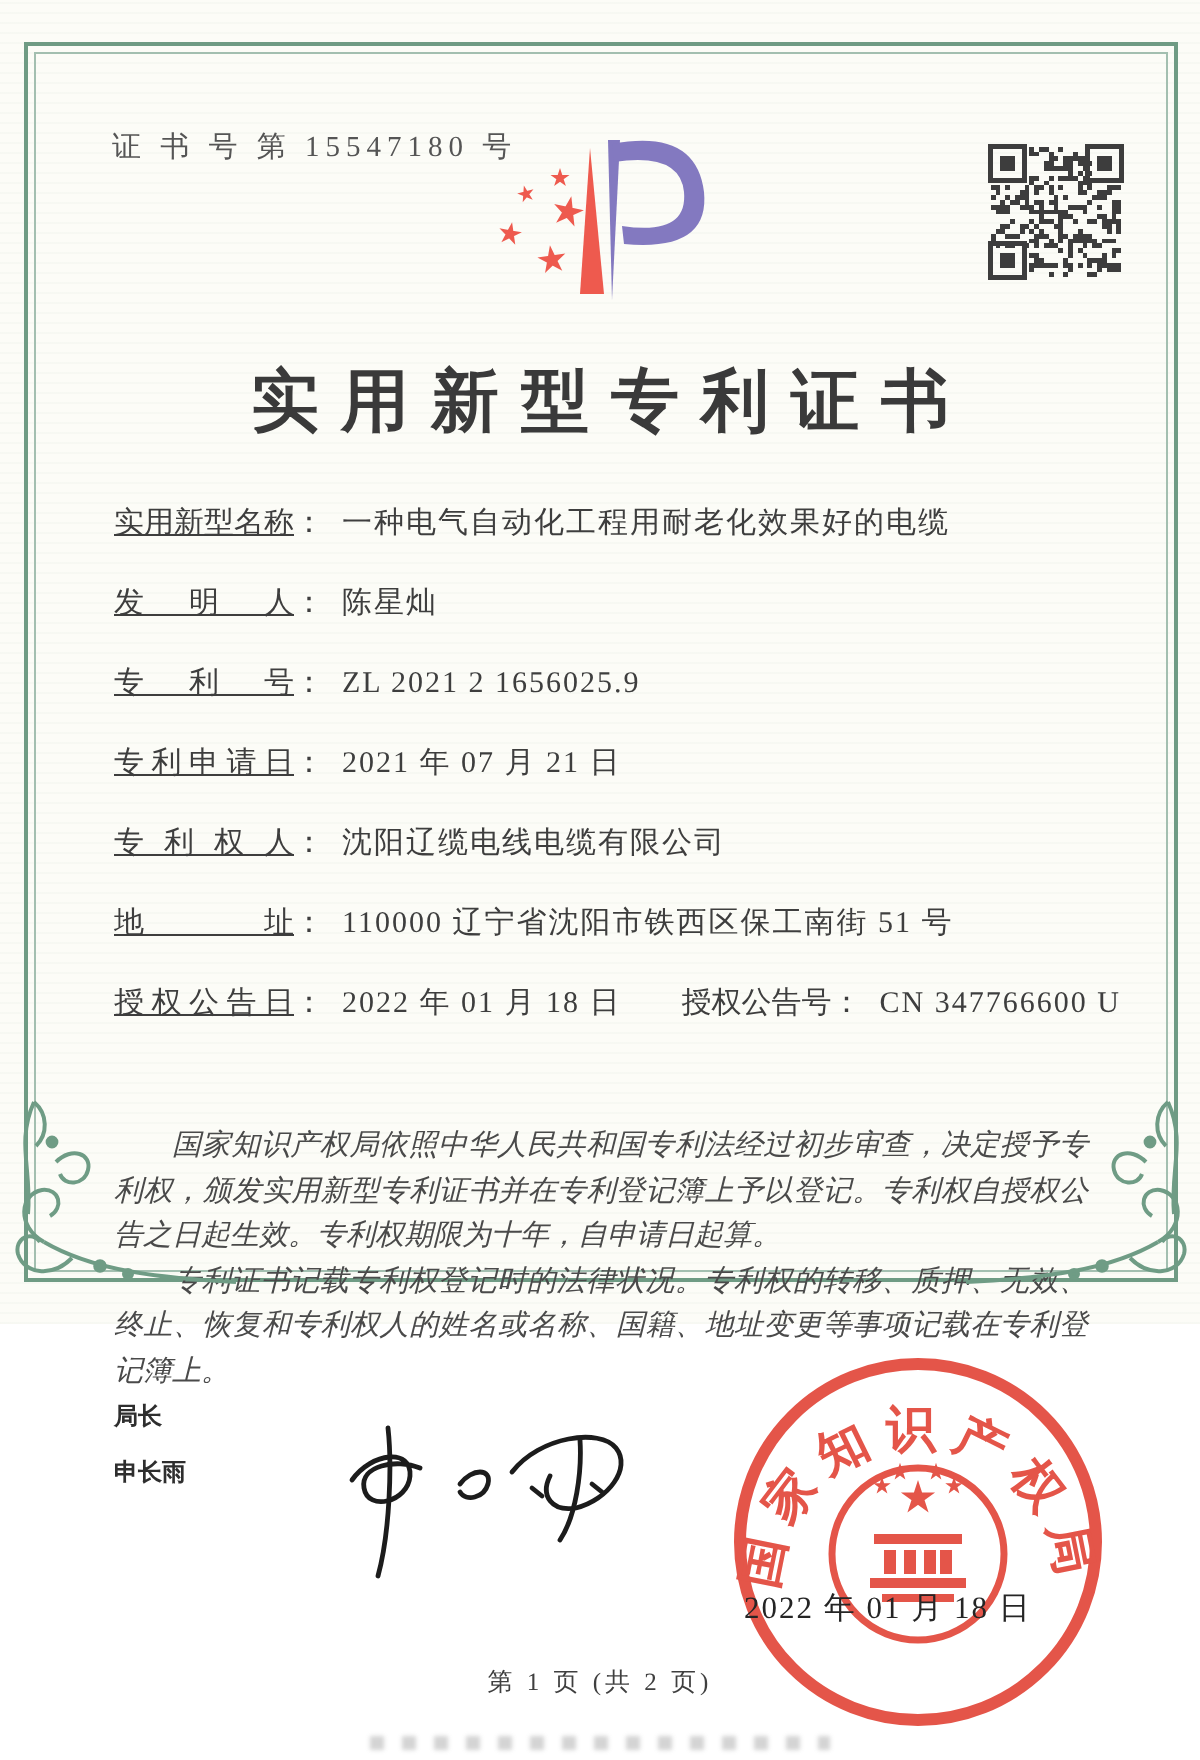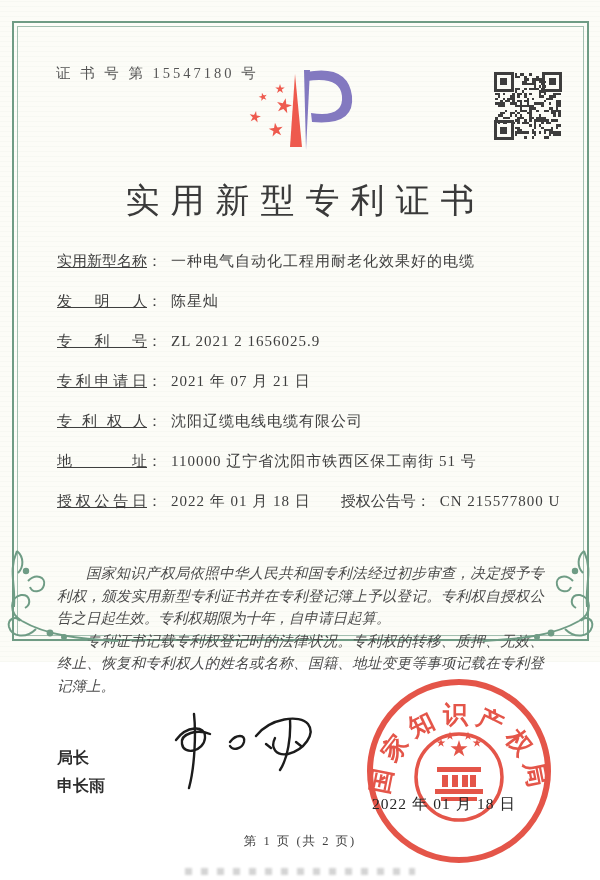--- a/index.html
+++ b/index.html
@@ -11,34 +11,34 @@
   
   .frame-outer{position:absolute;top:21px;left:12px;right:11px;bottom:21px;
                border:2px solid #6f9b84;pointer-events:none;}
   .frame-inner{position:absolute;top:26px;left:17px;right:16px;bottom:26px;
                border:1px solid #a3bfb0;pointer-events:none;}
   
   .cert-no{position:absolute;left:56px;top:64px;font-size:14.5px;letter-spacing:3px;color:#555;}
   .logo{position:absolute;left:240px;top:58px;width:130px;height:102px;}
   .qr{position:absolute;left:493px;top:71px;width:70px;height:70px;}
   .title{position:absolute;left:0;right:0;top:178px;text-align:center;
-         font-size:34px;font-weight:400;letter-spacing:11px;text-indent:11px;color:#3a3a3a;}
+         font-size:34px;font-weight:700;letter-spacing:11px;text-indent:11px;color:#3a3a3a;}
   
   .fields{position:absolute;left:57px;top:252px;right:34px;font-size:15px;color:#3e3e3e;}
   .field-row{height:22px;margin-bottom:18px;white-space:nowrap;}
   .flabel{display:inline-block;width:90px;text-align:justify;text-align-last:justify;vertical-align:bottom;text-decoration:underline;}
   .fcolon{display:inline-block;margin-right:9px;}
   .fvalue{letter-spacing:1px;}
   .pair2{margin-left:30px;}
   
   .paras{position:absolute;left:57px;right:56px;top:526px;font-size:14.5px;line-height:22.5px;
          color:#4a4a4a;text-align:justify;font-style:italic;margin-top:36px;}
   .paras p{margin:0;text-indent:2em;}
   
-  .signer{position:absolute;left:57px;top:744px;font-size:16px;line-height:28px;
+  .signer{position:absolute;left:57px;top:694px;font-size:12px;line-height:28px;
           color:#2e2e2e;font-weight:600;font-style:normal;}
   .signature{position:absolute;left:138px;top:706px;width:200px;height:100px;z-index:3;}
   .seal{position:absolute;left:363px;top:675px;width:192px;height:192px;z-index:2;
         opacity:.93;mix-blend-mode:multiply;}
   .seal-date{position:absolute;left:372px;top:794px;z-index:4;font-size:15.5px;
              letter-spacing:1px;color:#252525;}
   .footer{position:absolute;left:0;right:0;top:833px;text-align:center;
           font-size:12.5px;letter-spacing:2px;color:#3f3f3f;}
   .orn{position:absolute;bottom:13px;width:118px;height:108px;z-index:1;}
   .orn-left{left:2px;}
@@ -346,21 +346,21 @@
     <div class="field-row">
       <span class="flabel">专利申请日</span><span class="fcolon">：</span><span class="fvalue">2021 年 07 月 21 日</span>
     </div>
     <div class="field-row">
       <span class="flabel">专利权人</span><span class="fcolon">：</span><span class="fvalue">沈阳辽缆电线电缆有限公司</span>
     </div>
     <div class="field-row">
       <span class="flabel">地址</span><span class="fcolon">：</span><span class="fvalue">110000 辽宁省沈阳市铁西区保工南街 51 号</span>
     </div>
     <div class="field-row">
-      <span class="flabel">授权公告日</span><span class="fcolon">：</span><span class="fvalue">2022 年 01 月 18 日</span><span class="pair2"><span>授权公告号</span><span class="fcolon">：</span><span class="fvalue">CN 215577800 U</span></span>
+      <span class="flabel">授权公告日</span><span class="fcolon">：</span><span class="fvalue">2022 年 01 月 18 日</span><span class="pair2"><span>授权公告号</span><span class="fcolon">：</span><span class="fvalue">CN 347766600 U</span></span>
     </div>
   </div>
 
   <div class="paras">
     <p>国家知识产权局依照中华人民共和国专利法经过初步审查，决定授予专利权，颁发实用新型专利证书并在专利登记簿上予以登记。专利权自授权公告之日起生效。专利权期限为十年，自申请日起算。</p>
     <p>专利证书记载专利权登记时的法律状况。专利权的转移、质押、无效、终止、恢复和专利权人的姓名或名称、国籍、地址变更等事项记载在专利登记簿上。</p>
   </div>
 
   <div class="signer">
     <div>局长</div>

